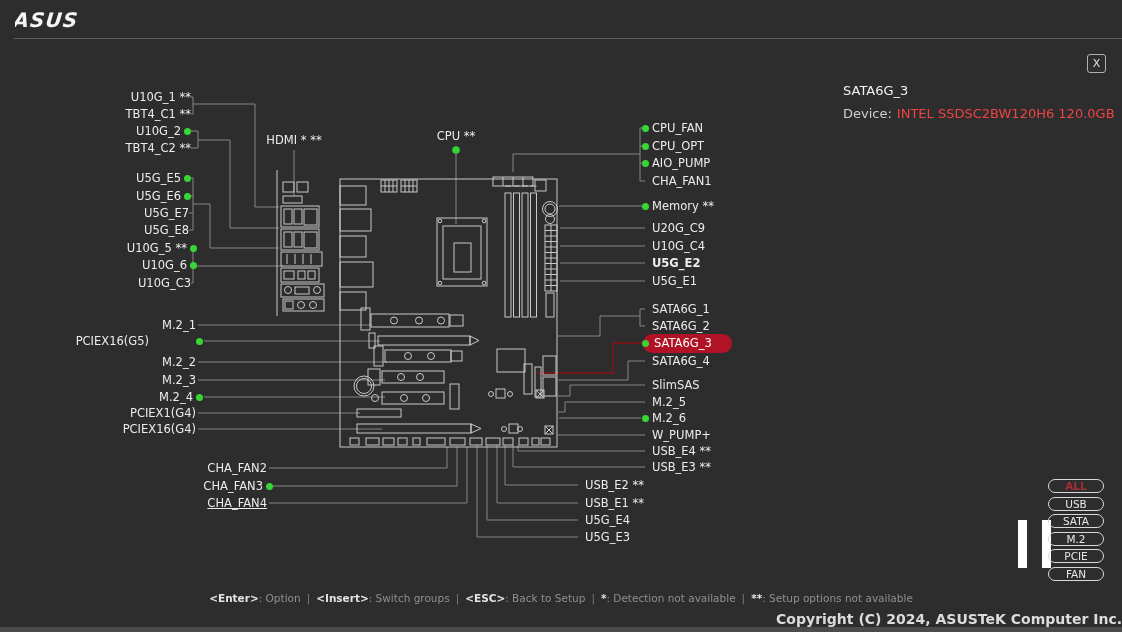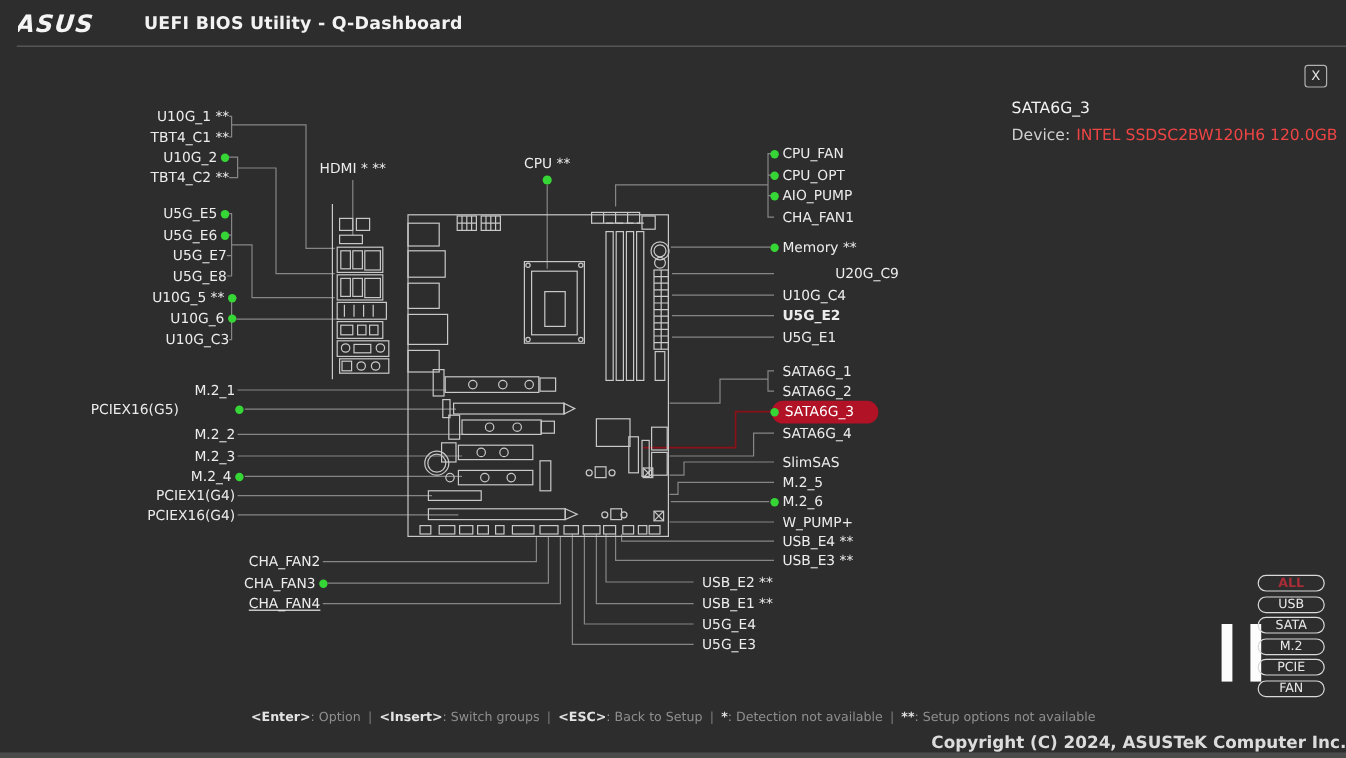--- a/index.html
+++ b/index.html
@@ -46,21 +46,20 @@
 </style>
 </head>
 <body>
 
 <div class="screen">
 
   <div class="topbar">
     <svg class="logo" width="70" height="24">
       <text x="0" y="18" font-size="20" font-weight="bold" font-style="italic" letter-spacing="1" fill="#f5f5f5" transform="skewX(-6)">ASUS</text>
     </svg>
-    <div class="app-title">UEFI BIOS Utility - Q-Dashboard</div>
     <div class="topbar-line"></div>
   </div>
 
   <div class="close-btn">
     <span>X</span>
   </div>
 
   <div class="info-port">SATA6G_3</div>
   <div class="info-device">
     <span class="lbl">Device:</span><span class="val">INTEL SSDSC2BW120H6 120.0GB</span>
@@ -339,21 +338,21 @@
         <span class="dot"></span>
         <span class="txt">AIO_PUMP</span>
       </div>
       <div class="port-label side-R" style="top: 181px; left: 652px;">
         <span class="txt">CHA_FAN1</span>
       </div>
       <div class="port-label side-R" style="top: 206px; left: 642px;">
         <span class="dot"></span>
         <span class="txt">Memory **</span>
       </div>
-      <div class="port-label side-R" style="top: 228px; left: 652px; margin-left: 44px;">
+      <div class="port-label side-R" style="top: 228px; left: 652px;">
         <span class="txt">U20G_C9</span>
       </div>
       <div class="port-label side-R" style="top: 246px; left: 652px;">
         <span class="txt">U10G_C4</span>
       </div>
       <div class="port-label side-R" style="top: 263px; left: 652px; font-weight: bold;">
         <span class="txt">U5G_E2</span>
       </div>
       <div class="port-label side-R" style="top: 281px; left: 652px;">
         <span class="txt">U5G_E1</span>

